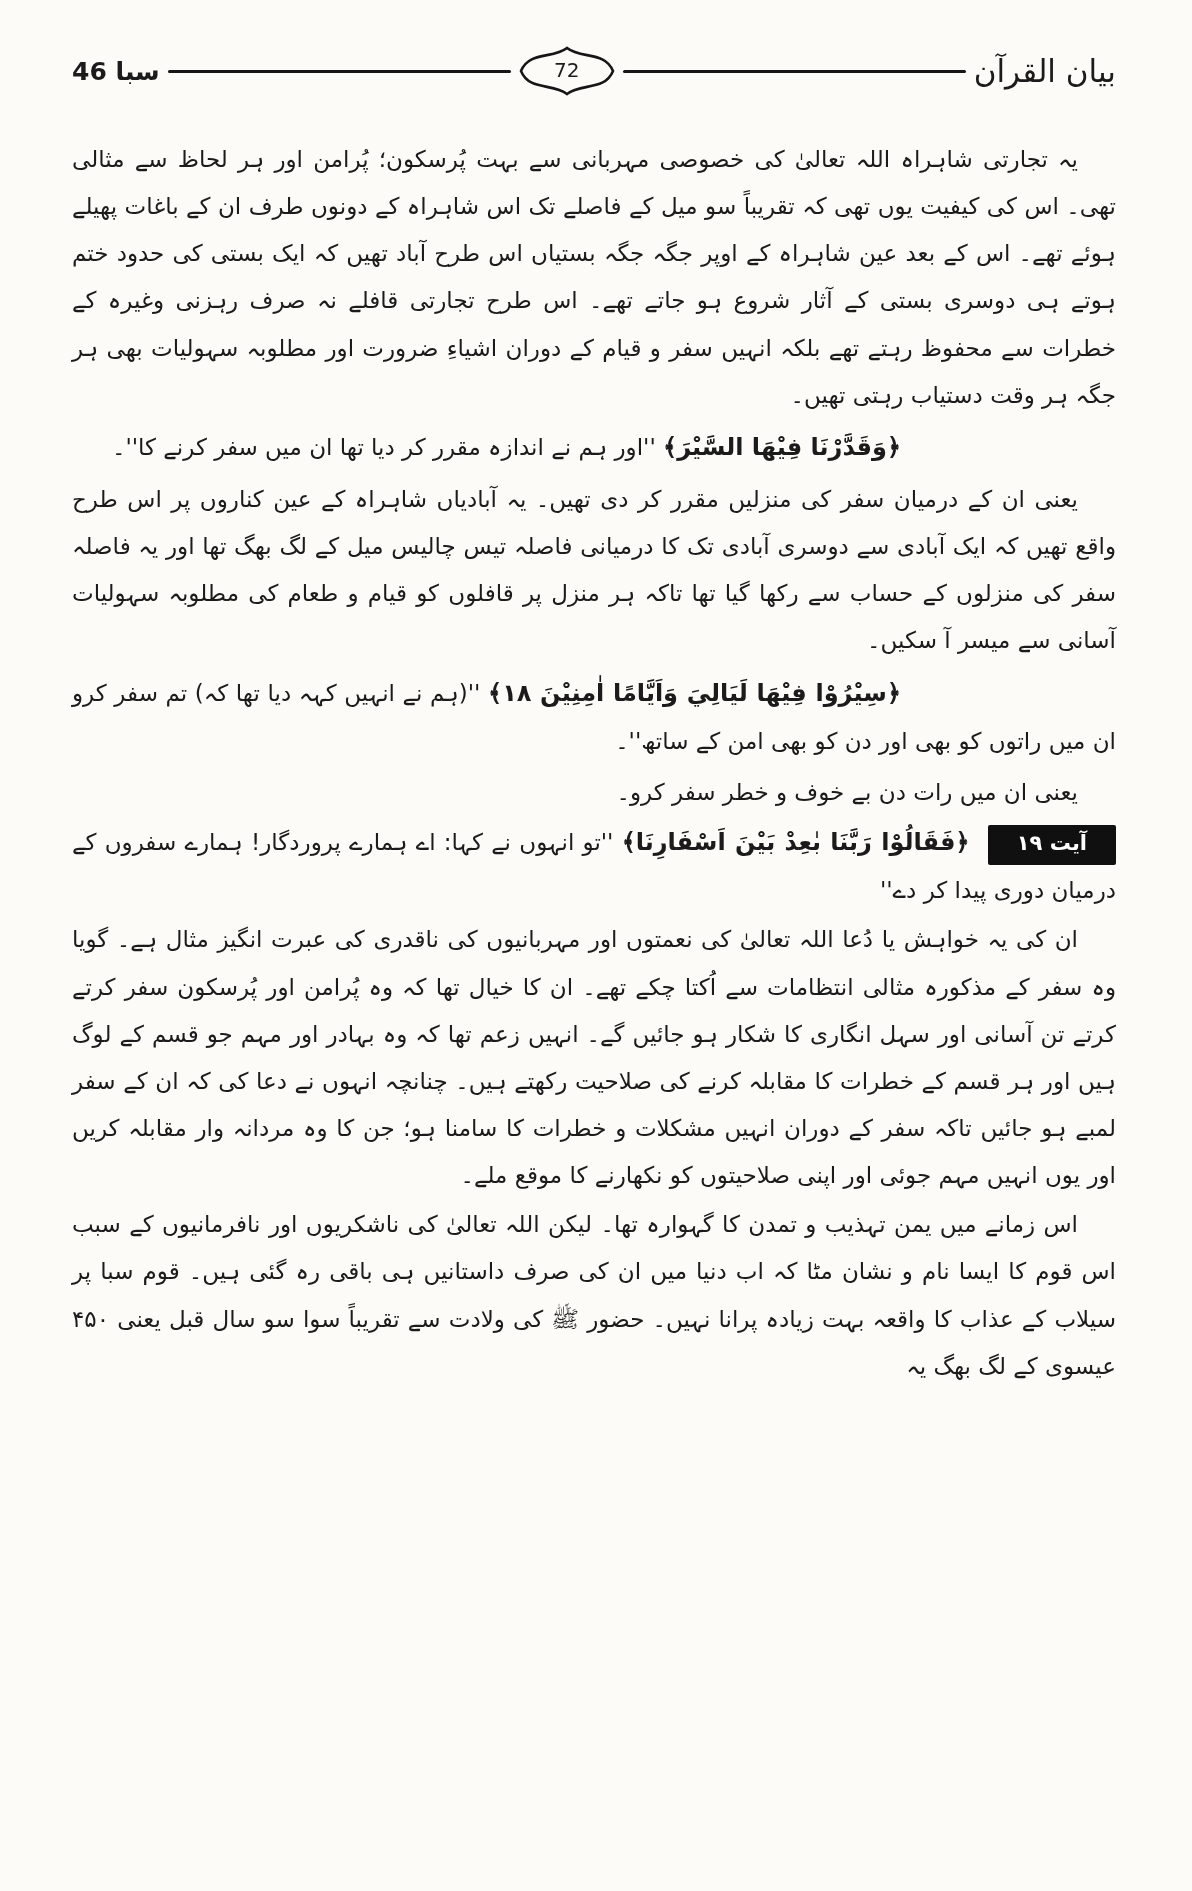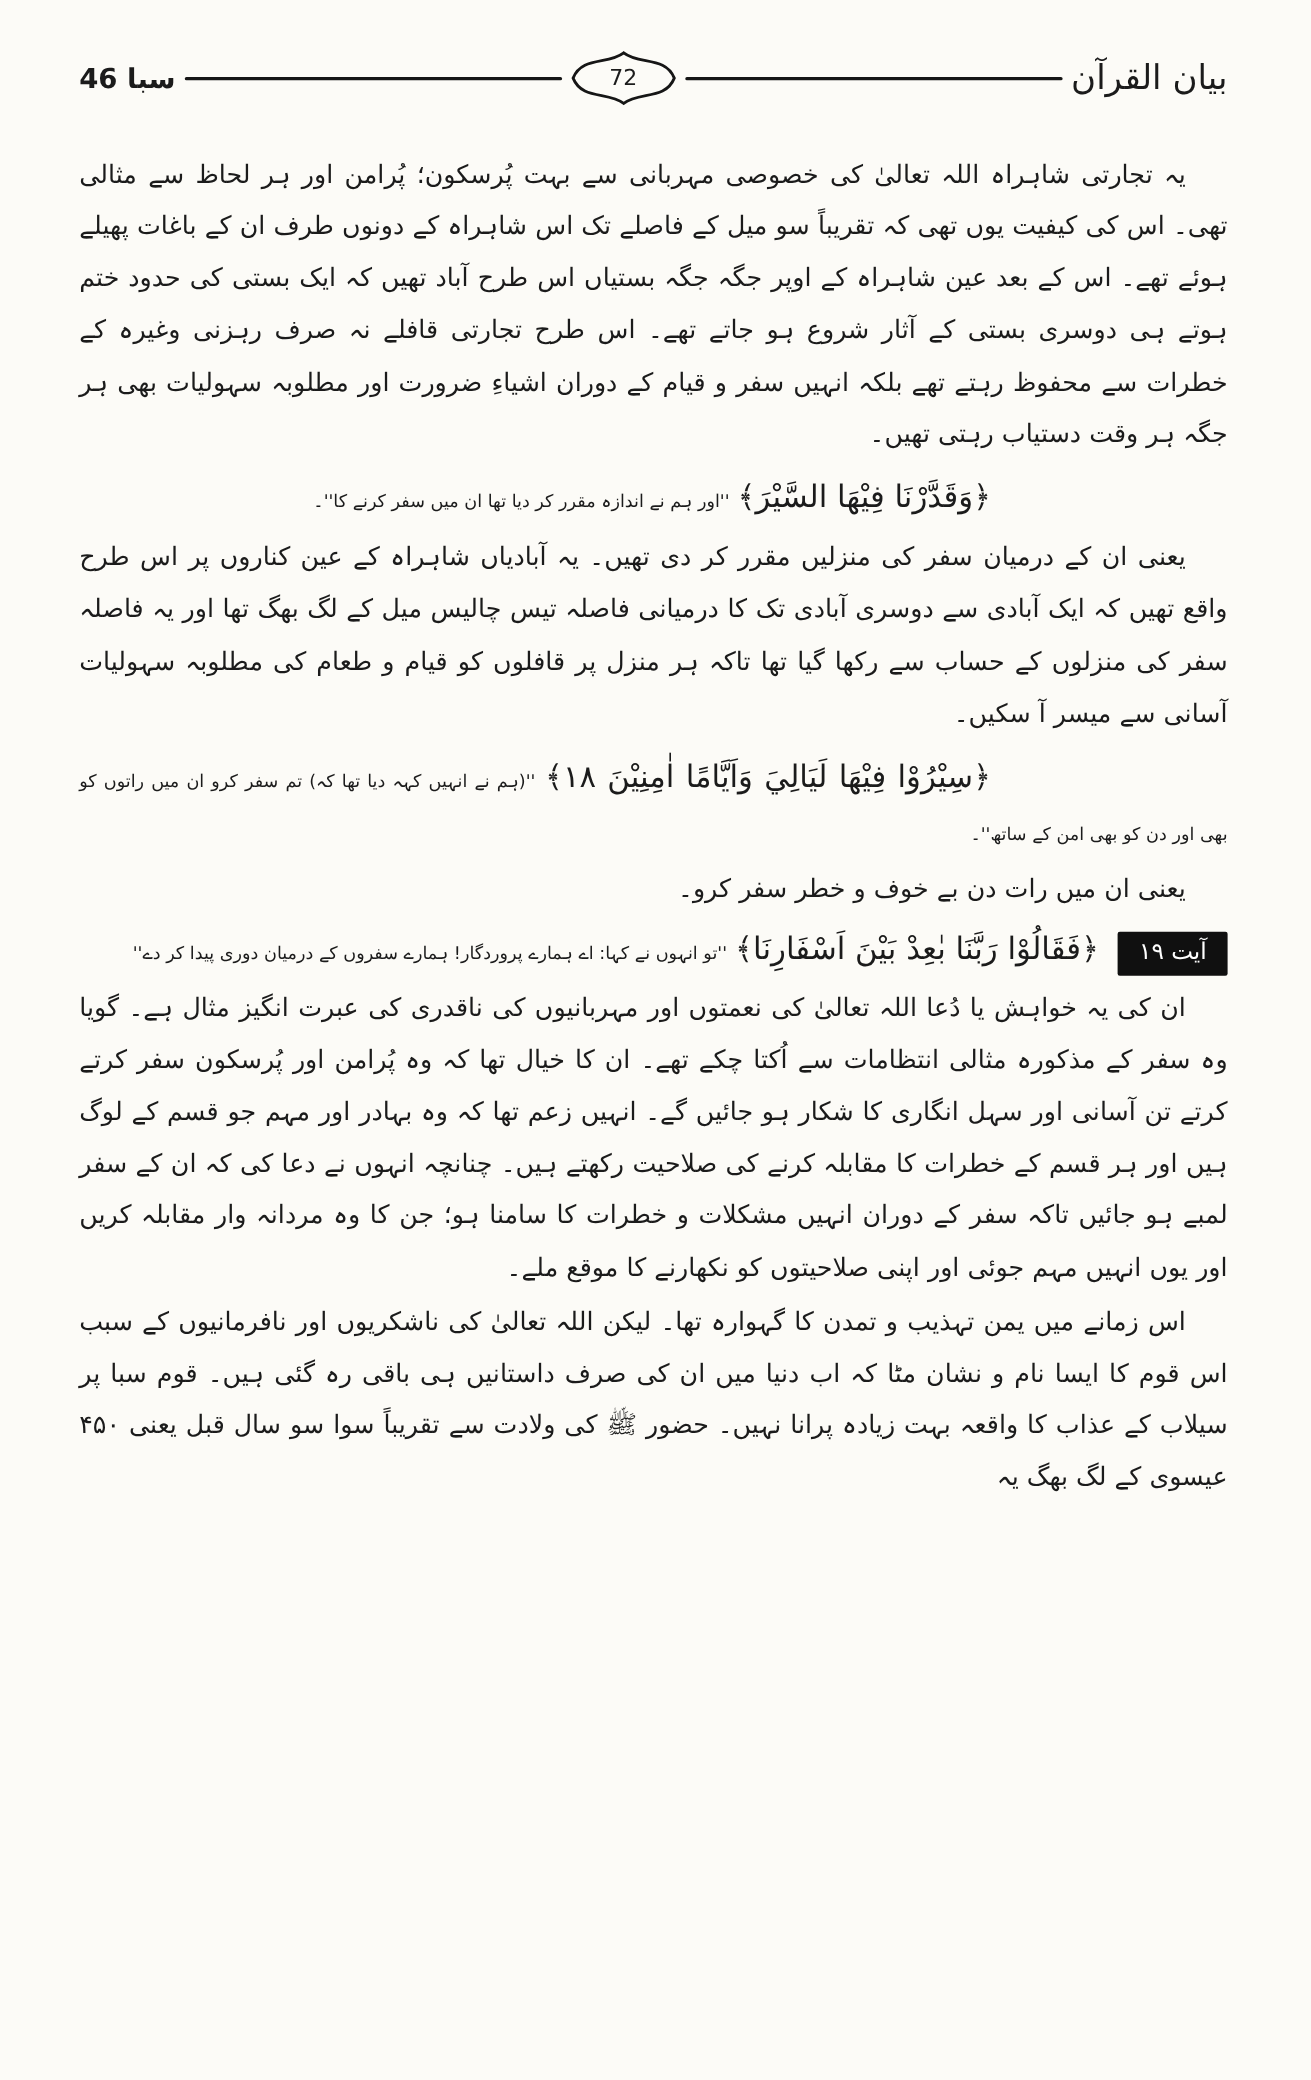--- a/index.html
+++ b/index.html
@@ -69,33 +69,33 @@
   .para {
     text-indent: 38px;
     margin-bottom: 2px;
   }
   .para.flush { text-indent: 0; }
   .verse {
     text-indent: 215px;
     margin: 4px 0 4px;
   }
   .arabic {
-    font-weight: 400;
-    font-size: 28px;
+    font-weight: 700;
+    font-size: 24px;
   }
-  .trans { font-size: 16px; }
+  .trans { font-size: 23px; }
   .ayat-line { text-indent: 0; margin: 2px 0; }
   .ayat-badge {
     display: inline-block;
     background: #101010;
     color: #ffffff;
-    font-weight: 400;
+    font-weight: 700;
     font-size: 21px;
     line-height: 1.55;
-    padding: 2px 19px 5px;
+    padding: 2px 29px 5px;
     border-radius: 2px;
     margin-left: 10px;
     text-indent: 0;
   }
 </style>
 </head>
 <body>
 
 <div class="page">
 

